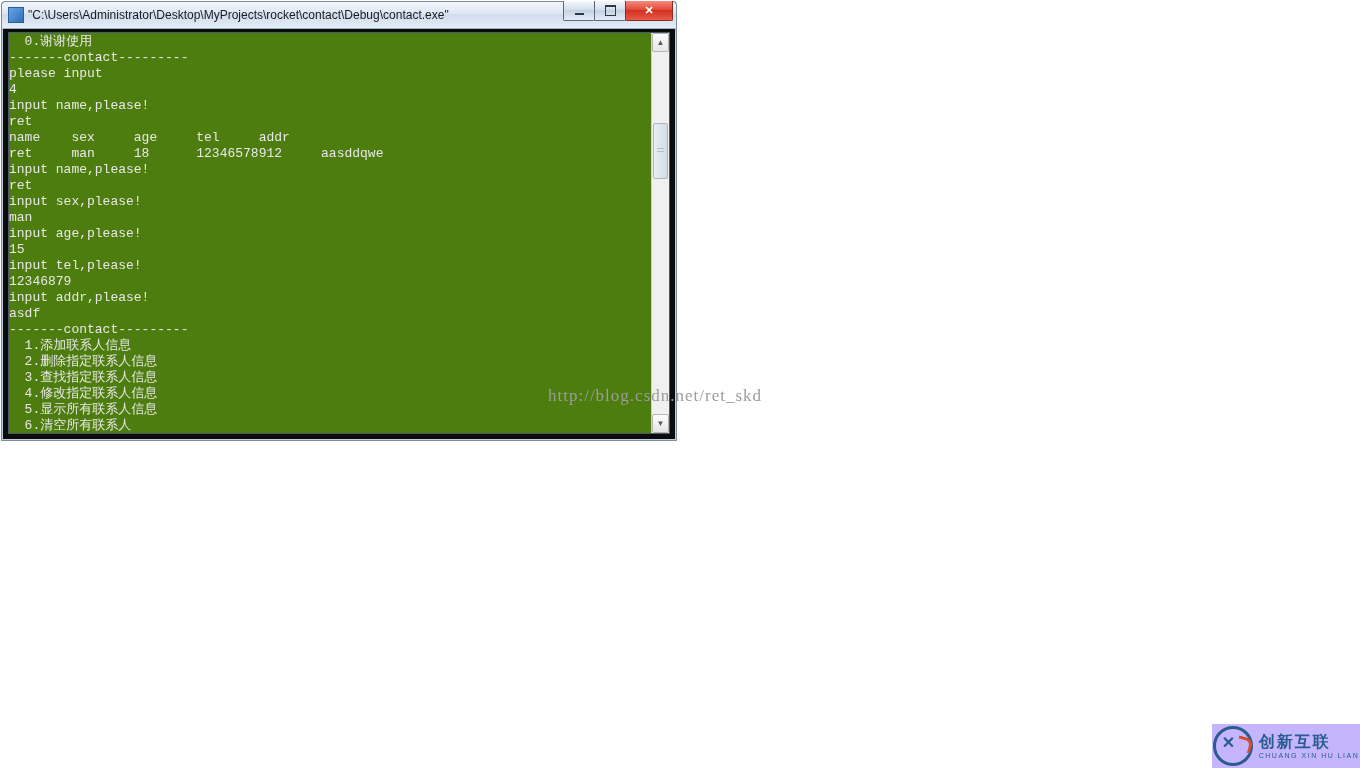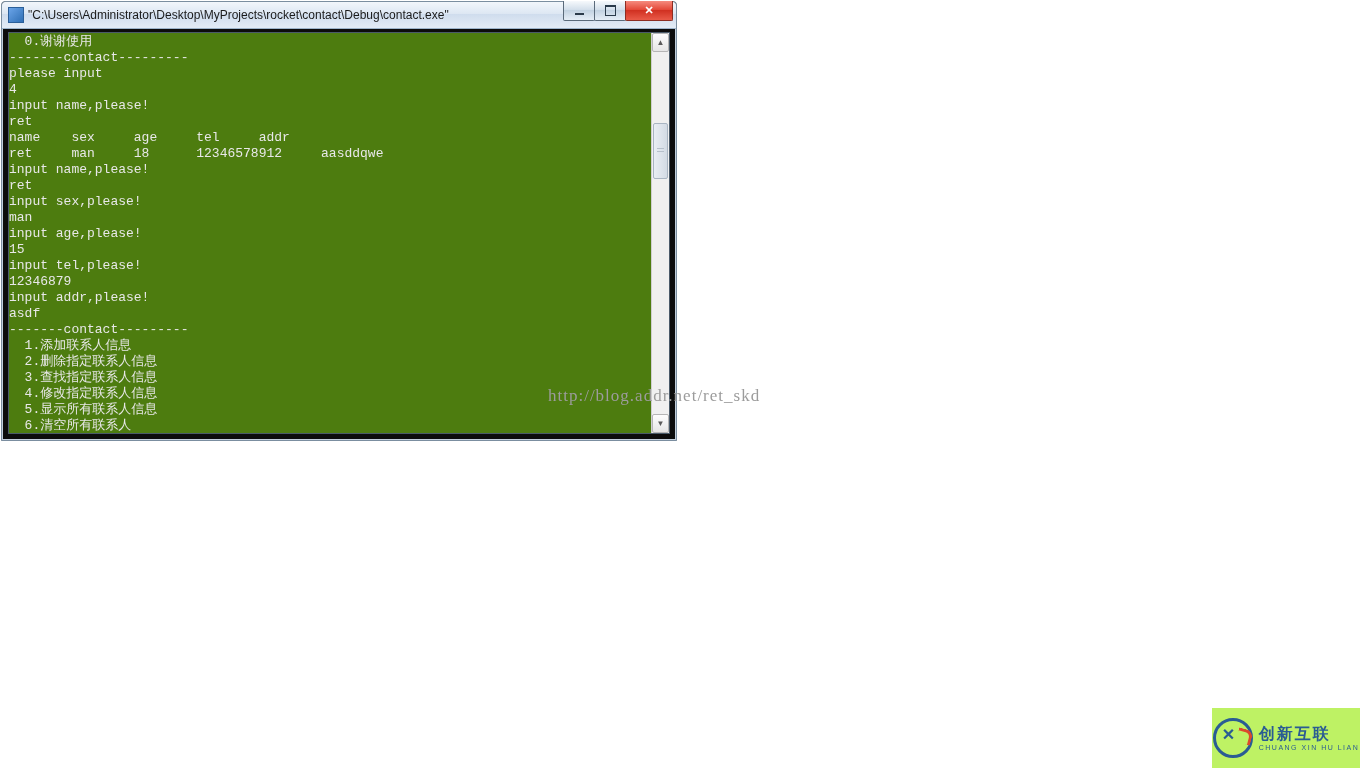--- a/index.html
+++ b/index.html
@@ -15,21 +15,21 @@
   .win-btn.close::before{content:"✕";font-size:11px;font-weight:bold}
   .client{position:absolute;left:6px;right:6px;top:30px;bottom:6px;border:1px solid #4a5a69;background:#4d7c0f;display:flex}
   .console{flex:1;color:#e8e8e8;font-family:"NSimSun","SimSun","Courier New",monospace;font-size:13px;line-height:16px;white-space:pre;padding:1px 0 0 0;overflow:hidden}
   .scrollbar{width:17px;background:#f0f0f0;border-left:1px solid #cfcfcf;position:relative}
   .sb-arrow{height:17px;background:linear-gradient(#fdfdfd,#e6e6e6);border:1px solid #b5b5b5;border-radius:2px;margin:0;display:flex;align-items:center;justify-content:center;color:#5a5a5a;font-size:8px}
   .sb-arrow.up{position:absolute;top:0;left:0;right:0}
   .sb-arrow.down{position:absolute;bottom:0;left:0;right:0}
   .sb-thumb{position:absolute;left:1px;right:1px;top:90px;height:54px;background:linear-gradient(90deg,#e9eef4,#d3dbe4);border:1px solid #a9b5c2;border-radius:2px}
   .sb-thumb::after{content:"";position:absolute;left:3px;right:3px;top:50%;height:6px;margin-top:-3px;background:repeating-linear-gradient(180deg,#b6c0cb 0,#b6c0cb 1px,transparent 1px,transparent 3px)}
   .watermark{position:absolute;left:548px;top:386px;font-family:Georgia,"Times New Roman",serif;font-size:17px;color:#9c9c9c;letter-spacing:1px}
-  .logo{position:absolute;right:0;bottom:0;width:148px;height:60px;background:#bef264;display:flex;align-items:center;justify-content:center;gap:6px}
+  .logo{position:absolute;right:0;bottom:0;width:148px;height:44px;background:#c4b5fd;display:flex;align-items:center;justify-content:center;gap:6px}
   .logo-mark{width:34px;height:34px;border:3px solid #2a5c93;border-radius:50%;position:relative}
   .logo-mark::before{content:"";position:absolute;right:-2px;top:8px;width:12px;height:12px;border-right:3px solid #dc4a2c;border-top:3px solid #dc4a2c;border-radius:0 50% 0 0;transform:rotate(15deg)}
   .logo-mark::after{content:"✕";position:absolute;left:6px;top:4px;font-size:16px;color:#2a5c93;font-weight:bold}
   .logo-text{display:flex;flex-direction:column;line-height:1}
   .logo-cn{font-size:16px;font-weight:bold;color:#2a5c93;letter-spacing:2px;font-family:"Microsoft YaHei","SimHei",sans-serif}
   .logo-en{font-size:7px;color:#2a5c93;letter-spacing:1.5px;margin-top:2px}
 </style>
 </head>
 <body>
 
@@ -70,21 +70,21 @@
   5.显示所有联系人信息
   6.清空所有联系人</div>
     <div class="scrollbar">
       <div class="sb-arrow up">▲</div>
       <div class="sb-thumb"></div>
       <div class="sb-arrow down">▼</div>
     </div>
   </div>
 </div>
 
-<div class="watermark">http://blog.addr.net/ret_skd</div>
+<div class="watermark">http://blog.csdn.net/ret_skd</div>
 
 <div class="logo">
   <div class="logo-mark"></div>
   <div class="logo-text">
     <span class="logo-cn">创新互联</span>
     <span class="logo-en">CHUANG XIN HU LIAN</span>
   </div>
 </div>
 
 </body></html>

